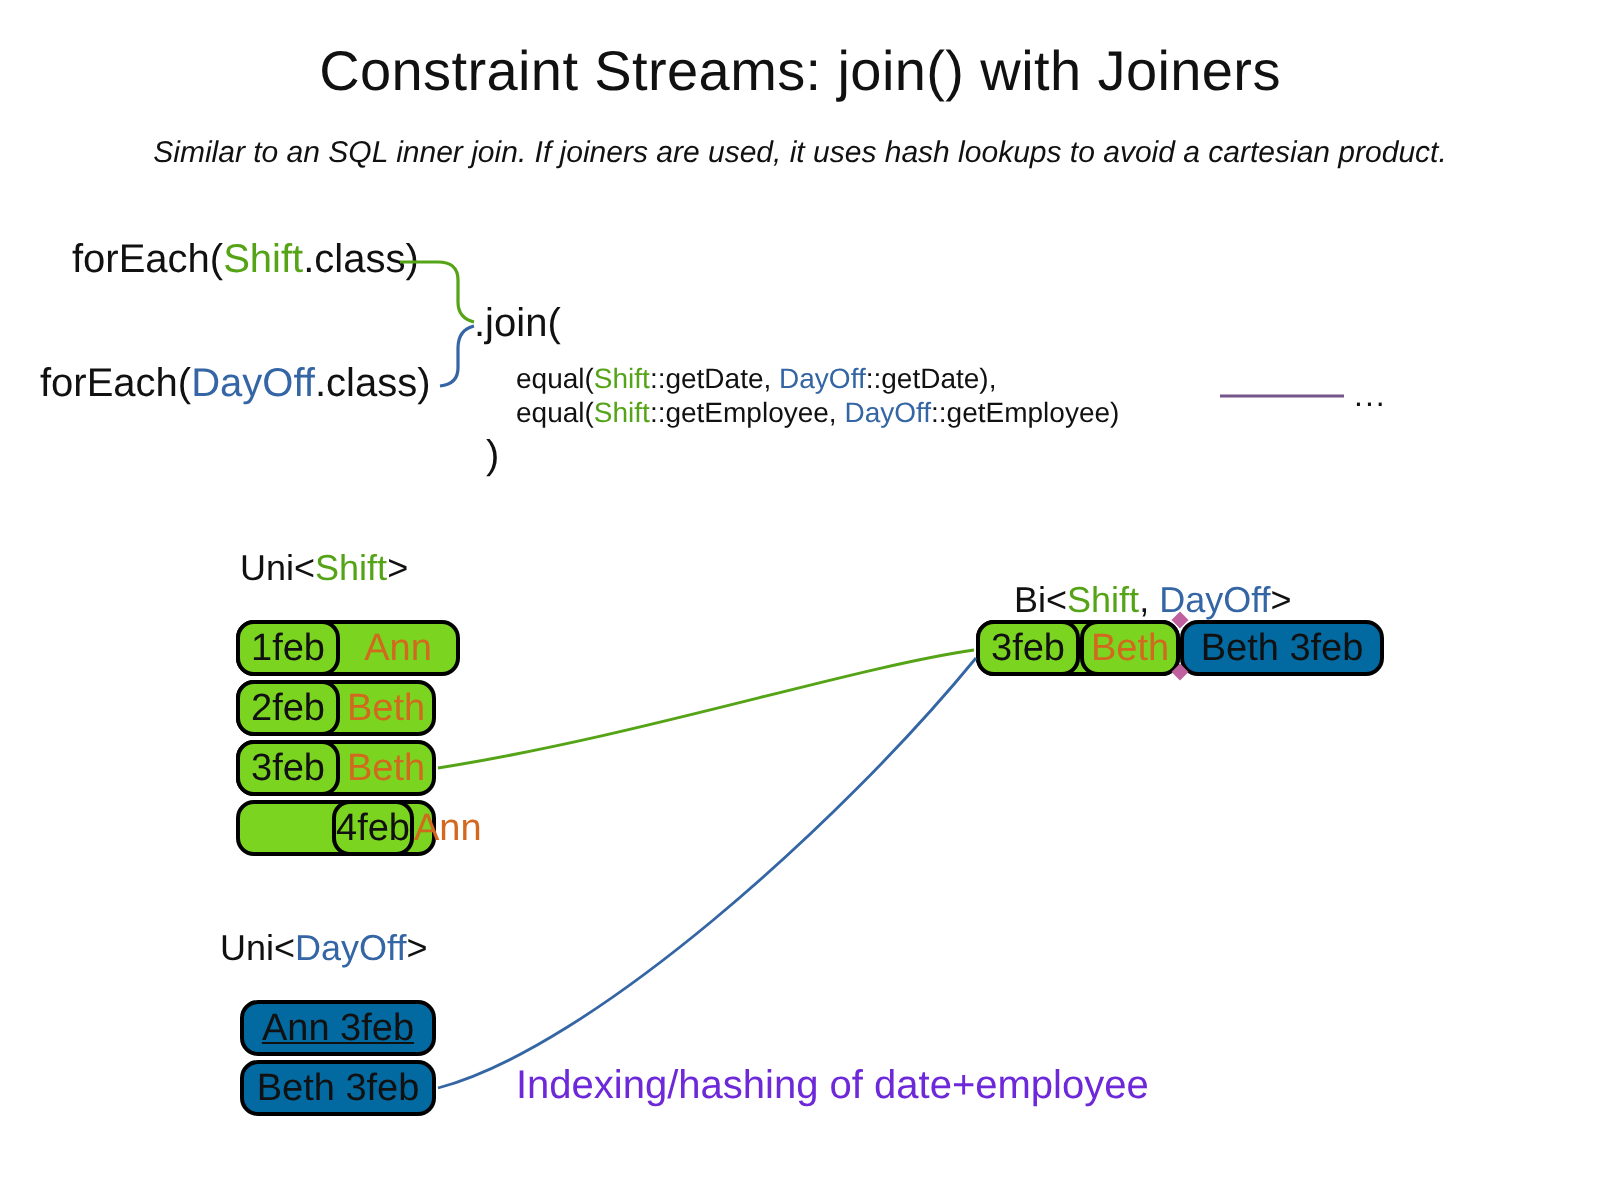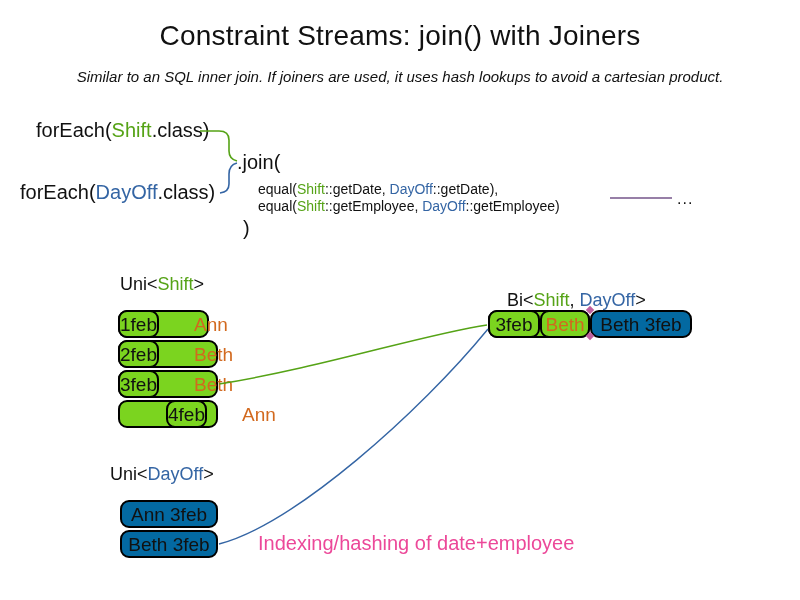--- a/index.html
+++ b/index.html
@@ -14,25 +14,25 @@
   .blu{color:#3465a4;}
   .org{color:#d2691e;}
   .heading{font-size:18px;white-space:nowrap;}
   .row{box-sizing:border-box;height:28px;border:2px solid #000;border-radius:9px;
        display:flex;align-items:center;font-size:19px;line-height:1;}
   .green-bg{background:#7bd41f;}
   .blue-bg{background:#0369a1;}
   .cell{box-sizing:border-box;border:2px solid #000;border-radius:9px;height:28px;
         display:flex;align-items:center;justify-content:center;}
   .datecell{width:52px;margin:-2px 0 -2px -2px;}
-  .namecell{flex:1;justify-content:center;display:flex;align-items:center;margin-left:35px;}
+  .namecell{flex:1;justify-content:center;display:flex;align-items:center;}
   .bicell-name{flex:1;margin:-2px -2px -2px 0;}
   .bluebox{justify-content:center;}
   .diamond{width:6px;height:6px;background:#c0609f;transform:rotate(45deg);}
-  .redtext{font-size:20px;line-height:26px;color:#ec4899;white-space:nowrap;}
+  .redtext{font-size:20px;line-height:26px;color:#6d28d9;white-space:nowrap;}
   .ellipsis{font-size:16px;letter-spacing:1px;}
   svg.overlay{position:absolute;top:0;left:0;pointer-events:none;}
 </style>
 </head>
 <body>
 
 <div class="abs title">Constraint Streams: join() with Joiners</div>
 <div class="abs subtitle">Similar to an SQL inner join. If joiners are used, it uses hash lookups to avoid a cartesian product.</div>
 
 <div class="abs code-big" style="left:20px;top:119px;margin-left:16px;"><span>forEach(</span><span class="grn">Shift</span><span>.class)</span></div>
@@ -44,21 +44,21 @@
 <div class="abs code-small" style="left:258px;top:181px;"><span>equal(</span><span class="grn">Shift</span><span>::getDate, </span><span class="blu">DayOff</span><span>::getDate),</span></div>
 
 <div class="abs code-small" style="left:258px;top:198px;"><span>equal(</span><span class="grn">Shift</span><span>::getEmployee, </span><span class="blu">DayOff</span><span>::getEmployee)</span></div>
 
 <div class="abs code-big" style="left:243px;top:217px;">)</div>
 
 <div class="abs ellipsis" style="left:677px;top:190px;">...</div>
 
 <div class="abs heading" style="left:120px;top:274px;text-align:center;"><span>Uni&lt;</span><span class="grn">Shift</span><span>&gt;</span></div>
 
-<div class="abs row green-bg" style="left:118px;top:310px;width:91px;">
+<div class="abs row green-bg" style="left:118px;top:310px;width:112px;">
   <div class="cell datecell green-bg">
       <span>1feb</span>
     </div>
   <div class="namecell org">
       <span>Ann</span>
     </div>
 </div>
 <div class="abs row green-bg" style="left:118px;top:340px;width:100px;">
   <div class="cell datecell green-bg">
       <span>2feb</span>
@@ -95,21 +95,21 @@
     </div>
 </div>
 <div class="abs row blue-bg bluebox" style="left:590px;top:310px;width:102px;">
     <span>Beth 3feb</span>
   </div>
 <div class="abs diamond" style="left:587px;top:307px;"></div>
 <div class="abs diamond" style="left:587px;top:333px;"></div>
 
 <div class="abs heading" style="left:110px;top:464px;"><span>Uni&lt;</span><span class="blu">DayOff</span><span>&gt;</span></div>
 
-<div class="abs row blue-bg bluebox" style="left:120px;top:500px;width:98px;">
+<div class="abs row blue-bg bluebox" style="left:120px;top:500px;width:98px;text-decoration:underline;">
     <span>Ann 3feb</span>
   </div>
 <div class="abs row blue-bg bluebox" style="left:120px;top:530px;width:98px;">
     <span>Beth 3feb</span>
   </div>
 
 <div class="abs redtext" style="left:258px;top:530px;">
   <div>Indexing/hashing of date+employee</div>
 </div>
 

